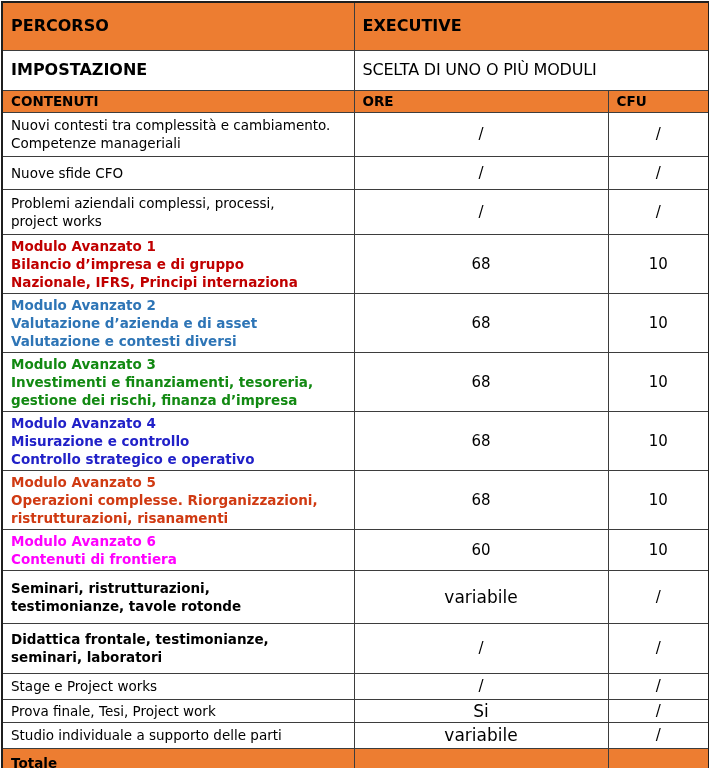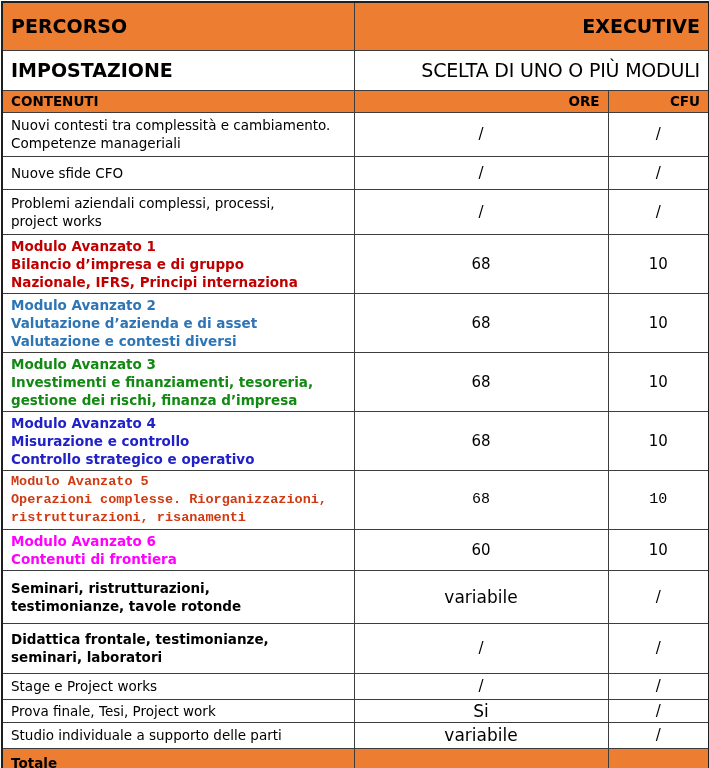--- a/index.html
+++ b/index.html
@@ -30,41 +30,41 @@
     border: 1px solid #3d3d3d;
     padding: 2px 8px;
     font-size: 13.5px;
     line-height: 18px;
     color: #000000;
     vertical-align: middle;
     overflow: hidden;
     box-sizing: border-box;
   }
   .bold   { font-weight: bold; }
-  .center { text-align: right; }
+  .center { text-align: left; }
   .justify{ text-align: justify; }
   .bg-orange { background: var(--hdr-orange, #ED7D31); }
 
   
   tr.hrow1 { height: 48px; }
   tr.hrow2 { height: 40px; }
   tr.hrow3 { height: 22px; }
-  tr.hrow1 td, tr.hrow2 td { font-size: 19px; }
+  tr.hrow1 td, tr.hrow2 td { font-size: 16px; }
   tr.hrow3 td { padding-top: 1px; padding-bottom: 1px; }
   td.scelta { font-weight: normal; letter-spacing: -0.2px; }
 
   
   tbody.rows tr:nth-child(1)  { height: 44px; padding-left: 18px; }
   tbody.rows tr:nth-child(2)  { height: 33px; padding-left: 6px; }
   tbody.rows tr:nth-child(3)  { height: 45px; }
   tbody.rows tr:nth-child(4)  { height: 57px; }
   tbody.rows tr:nth-child(5)  { height: 58px; }
   tbody.rows tr:nth-child(6)  { height: 57px; }
   tbody.rows tr:nth-child(7)  { height: 57px; }
-  tbody.rows tr:nth-child(8)  { height: 57px; font-family: Liberation Mono, monospace; }
+  tbody.rows tr:nth-child(8)  { height: 57px; }
   tbody.rows tr:nth-child(9)  { height: 37px; }
   tbody.rows tr:nth-child(10) { height: 53px; }
   tbody.rows tr:nth-child(11) { height: 50px; }
   tbody.rows tr:nth-child(12) { height: 26px; }
   tbody.rows tr:nth-child(13) { height: 23px; }
   tbody.rows tr:nth-child(14) { height: 26px; }
 
   tbody.rows td.c-ore, tbody.rows td.c-cfu { text-align: center; }
   td.val-num   { font-size: 15px; }
   td.val-slash { font-size: 15px; }

